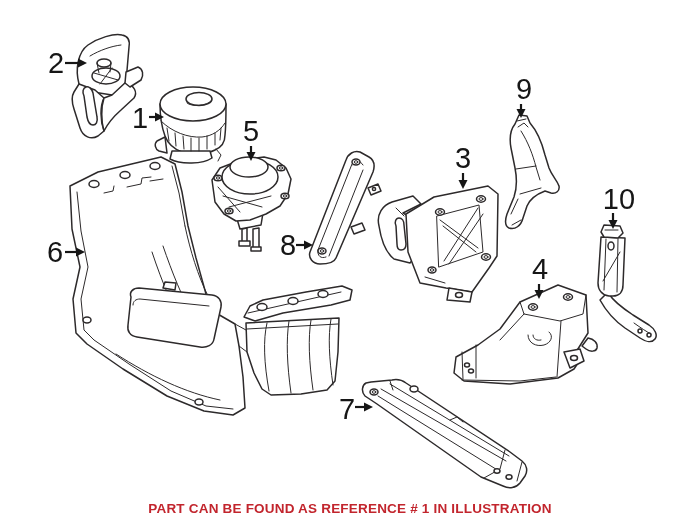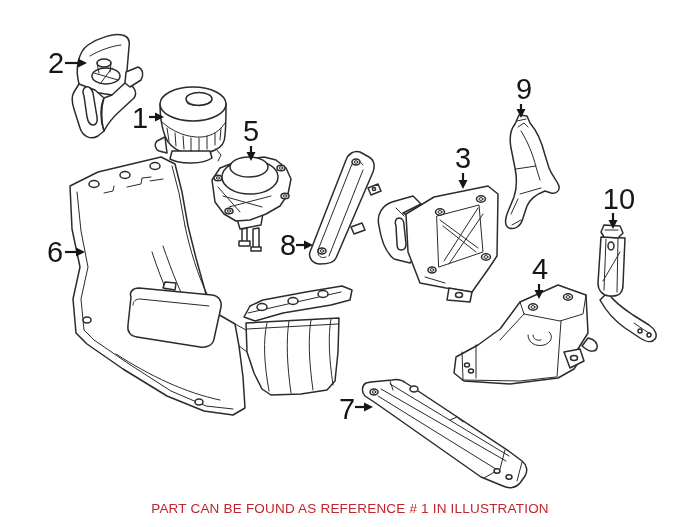--- a/index.html
+++ b/index.html
@@ -8,21 +8,21 @@
   .stage svg{position:absolute;left:0;top:0;}
   .art path,.art ellipse,.art circle,.art rect{fill:#ffffff;stroke:#2d2a2b;stroke-width:1.5;
          stroke-linejoin:round;stroke-linecap:round;}
   .art .thin{fill:none;stroke-width:1;}
   .art .hole{fill:#ffffff;}
   .art .hole-inner{fill:#ffffff;stroke-width:1;}
   .callouts text{font-family:"Liberation Sans",sans-serif;font-size:29px;font-weight:400;}
   .callouts line{stroke:#161616;stroke-width:2.2;}
   .callouts polygon{fill:#161616;stroke:none;}
   .caption{position:absolute;left:0;top:501px;width:700px;text-align:center;
-           font-size:13.5px;font-weight:normal;letter-spacing:.2px;color:#c2252d;}
+           font-size:13.5px;font-weight:bold;letter-spacing:.2px;color:#c2252d;}
 </style>
 </head>
 <body>
 
 <div class="stage">
 <svg width="700" height="527" viewBox="0 0 700 527">
 
   <g class="art">
 
     <g>

